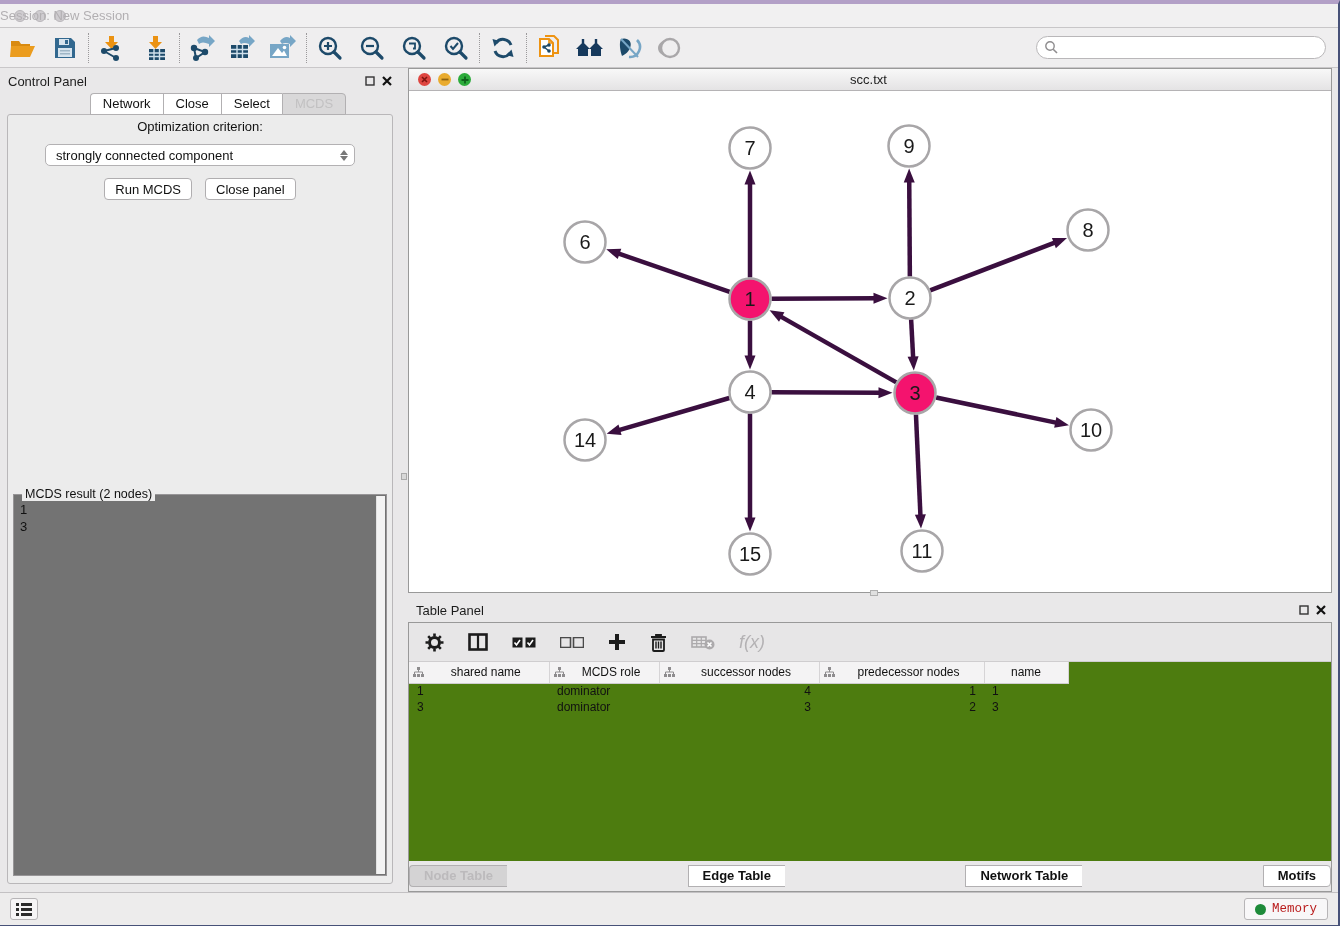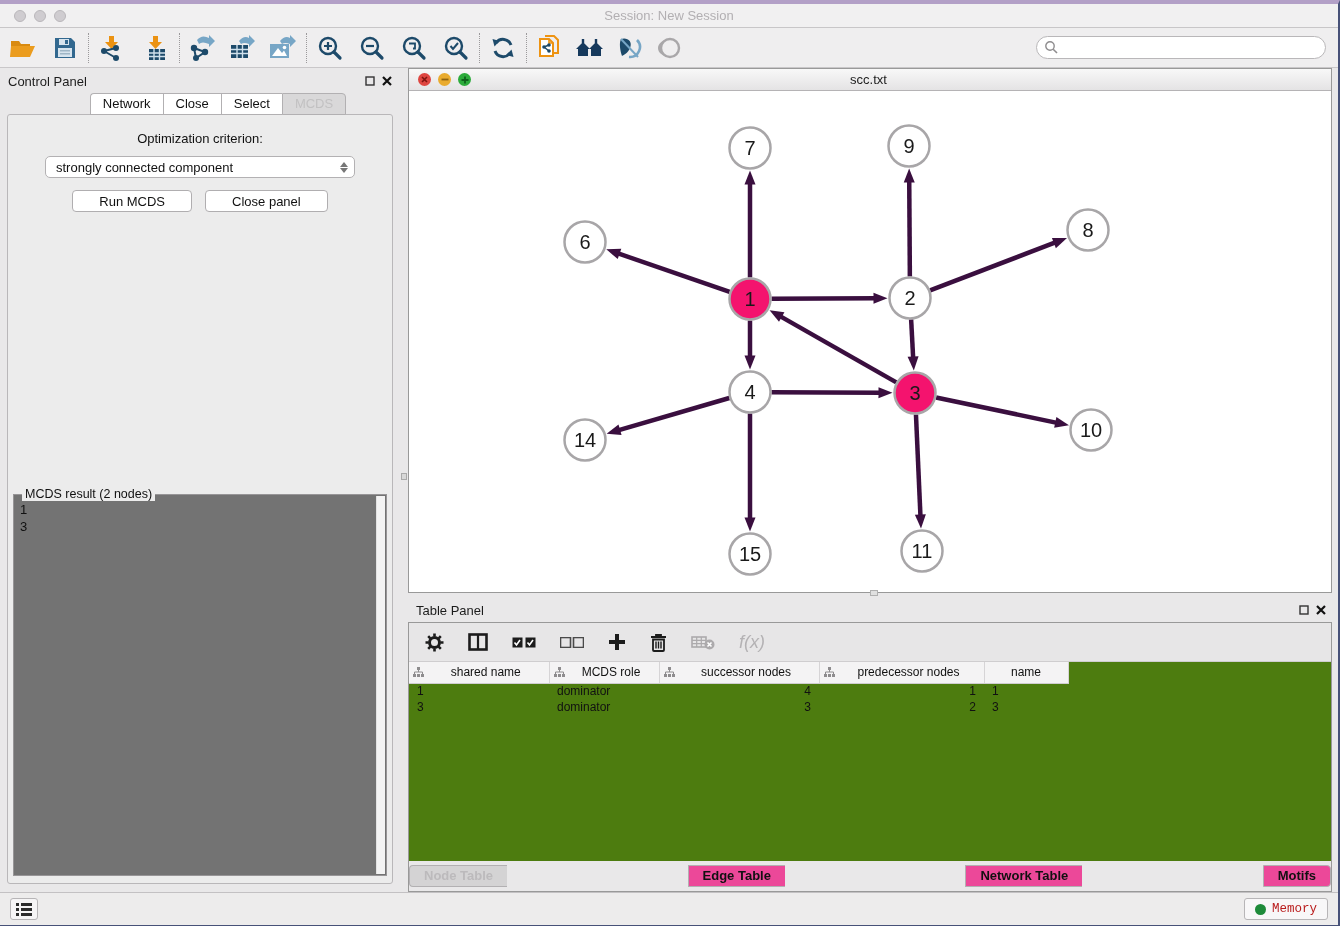--- a/index.html
+++ b/index.html
@@ -5,21 +5,21 @@
   * { margin:0; padding:0; box-sizing:border-box; }
   html,body { width:1340px; height:926px; font-family:"Liberation Sans","DejaVu Sans",sans-serif; }
   .app { width:1340px; height:926px; display:flex; flex-direction:column; background:#e9e8e9;
          border-top:4px solid #b3a0c7; border-right:2px solid #475178; border-bottom:1px solid #475178; overflow:hidden; }
 
   
   .titlebar { height:24px; background:#f1f0f1; border-bottom:1px solid #c8c6c8; position:relative;
               display:flex; align-items:center; flex:0 0 auto; }
   .traffic { display:flex; gap:8px; margin-left:14px; }
   .tl { width:12px; height:12px; border-radius:50%; background:#cfccd0; border:1px solid #bab7bb; }
-  .win-title { position:absolute; left:0; right:0; text-align:center; font-size:13px; color:#b2afb2; }
+  .win-title { position:absolute; left:0; right:0; font-size:13px; color:#b2afb2; }
 
   
   .toolbar { height:40px; background:#efeeef; border-bottom:1px solid #c9c7c9; display:flex; align-items:center; flex:0 0 auto; }
   .tbtn { display:flex; align-items:center; justify-content:center; width:30px; height:30px; cursor:default; }
   .tsep { width:1px; height:30px; border-left:1px dotted #9b999b; margin:0 8px; }
   .search-wrap { margin-left:auto; margin-right:12px; position:relative; }
   .search-input { width:290px; height:23px; border:1px solid #b9b7b9; border-radius:12px; background:#fff;
                   padding:0 8px 0 26px; font-size:13px; outline:none; }
   .search-icon { position:absolute; left:8px; top:4px; }
 
@@ -31,28 +31,28 @@
   .cp-header { height:26px; display:flex; align-items:center; padding:0 8px; flex:0 0 auto; }
   .cp-title { font-size:13px; color:#1c1c1c; }
   .panel-icons { margin-left:auto; display:flex; gap:7px; align-items:center; }
   .cp-tabs { height:21px; display:flex; justify-content:center; align-items:flex-end; flex:0 0 auto; position:relative; z-index:2; margin-bottom:-1px;padding-left:36px; }
   .cp-tab { font-size:13px; padding:2px 12px 3px; background:#fff; border:1px solid #b2b0b2; border-right:none; color:#111; }
   .cp-tab:first-child { border-top-left-radius:4px; }
   .cp-tab:last-child { border-right:1px solid #b2b0b2; border-top-right-radius:4px; }
   .cp-tab.selected { background:#d9d8d9; color:#c2c1c2; }
   .cp-content { flex:1; margin:0 7px 8px 7px; border:1px solid #b9b7b9; border-radius:3px; background:#ececec;
                 display:flex; flex-direction:column; align-items:center; min-height:0; }
-  .opt-label { margin-top:16px; font-size:13px; color:#111; }
+  .opt-label { margin-top:4px; font-size:13px; color:#111; }
   .select-box { margin-top:10px; width:310px; height:22px; border:1px solid #b3b1b3; border-radius:5px; background:#fff;
                 display:flex; align-items:center; padding:0 6px 0 10px; font-size:13px; color:#111; }
   .select-box .chevrons { margin-left:auto; display:flex; flex-direction:column; gap:1px; }
   .chev-up { width:0; height:0; border-left:4px solid transparent; border-right:4px solid transparent; border-bottom:5px solid #777; }
   .chev-dn { width:0; height:0; border-left:4px solid transparent; border-right:4px solid transparent; border-top:5px solid #777; }
   .btn-row { margin-top:12px; display:flex; gap:13px; }
-  .btn { height:22px; padding:0 26px; background:#fff; border:1px solid #b0aeb0; border-radius:4px; font-size:13px; color:#111;
+  .btn { height:22px; padding:0 10px; background:#fff; border:1px solid #b0aeb0; border-radius:4px; font-size:13px; color:#111;
          display:flex; align-items:center; }
   .cp-spacer { flex:1; }
   .groupbox { width:374px; height:382px; margin-bottom:7px; border:1px solid #979597; background:#737373; position:relative; flex:0 0 auto; }
   .groupbox-legend { position:absolute; top:-8px; left:8px; background:#ececec; padding:0 3px; font-size:12.5px; color:#111; }
   .result-lines { padding:6px 0 0 6px; font-size:13px; color:#111; line-height:17px; }
   .gb-scrollbar { position:absolute; top:1px; bottom:1px; right:1px; width:9px; background:#f3f3f3; border-left:1px solid #e2e2e2; }
 
   
   .v-splitter { width:8px; flex:0 0 auto; position:relative; }
   .v-grip { position:absolute; left:1px; top:405px; width:6px; height:7px; background:#d8d8d8; border:1px solid #aaa; }
@@ -83,21 +83,21 @@
   .tpt-btn { display:flex; align-items:center; justify-content:center; }
   .fx-label { font-size:18px; font-style:italic; font-family:Liberation Sans, sans-serif; color:#b4b2b4; }
   .tbl-wrap { flex:1; background:#4d7c0f; border-top:1px solid #cfcdcf; min-height:0; overflow:hidden; }
   .tbl { border-collapse:collapse; table-layout:fixed; }
   .tbl th { height:21px; background:#f4f3f4; border-bottom:1px solid #cfcdcf; border-right:1px solid #d6d4d6;
             font-size:12px; font-weight:normal; color:#111; position:relative; text-align:center; padding:0 4px 0 18px; }
   .tbl th .hdr-icon { position:absolute; left:4px; top:5px; }
   .tbl td { height:16px; font-size:12px; color:#111; padding:0 8px; white-space:nowrap; }
   .td-right { text-align:right; padding-right:14px; }
   .tp-tabs { height:30px; flex:0 0 auto; display:flex; justify-content:space-between; align-items:center; gap:0; }
-  .tp-tab { font-size:13px; font-weight:bold; padding:2px 14px 3px; background:#ec4899; border:1px solid #b2b0b2; border-right:none; color:#111; }
+  .tp-tab { font-size:13px; font-weight:bold; padding:2px 14px 3px; background:#ffffff; border:1px solid #b2b0b2; border-right:none; color:#111; }
   .tp-tab:first-child { border-top-left-radius:4px; border-bottom-left-radius:4px; }
   .tp-tab:last-child { border-right:1px solid #b2b0b2; border-top-right-radius:4px; border-bottom-right-radius:4px; }
   .tp-tab.selected { background:#d4d3d4; color:#bcbabc; }
 
   
   .statusbar { height:33px; flex:0 0 auto; background:#edecede0; background:#edecec; border-top:1px solid #c3c1c3;
                display:flex; align-items:center; padding:0 10px; }
   .status-left-btn { width:28px; height:22px; background:#f6f5f6; border:1px solid #b7b5b7; border-radius:3px;
                      display:flex; align-items:center; justify-content:center; }
   .memory-btn { margin-left:auto; height:22px; background:#f8f7f8; border:1px solid #b7b5b7; border-radius:3px;

